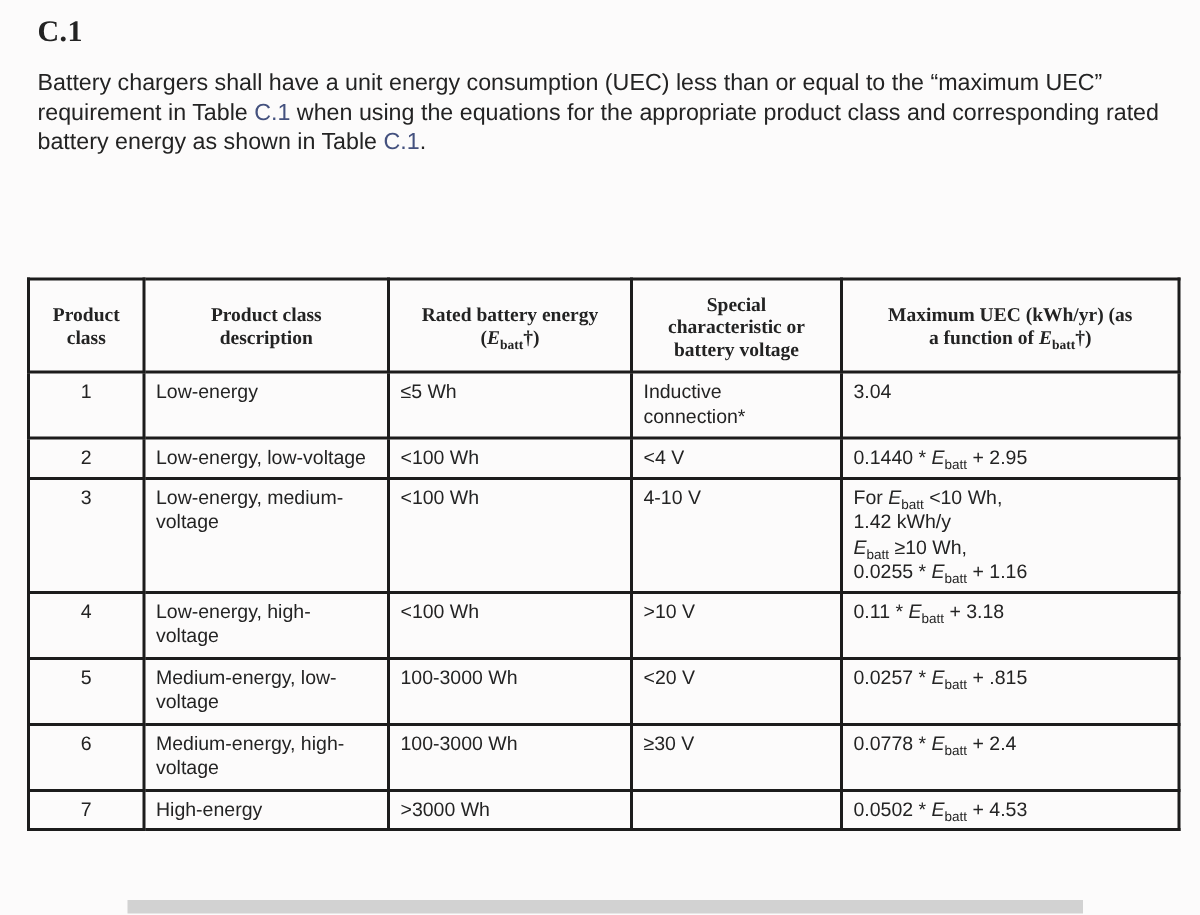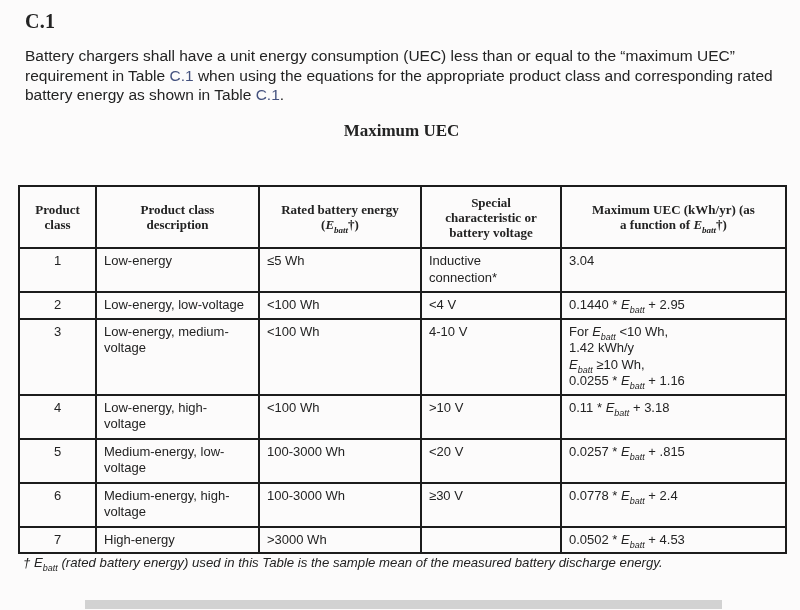--- a/index.html
+++ b/index.html
@@ -46,40 +46,39 @@
   th{
     font-family:"Liberation Serif","DejaVu Serif",serif;
     font-weight:bold;font-size:13px;line-height:15px;
     text-align:center;vertical-align:middle;padding:3px 2px;
   }
   td{
     font-size:13px;line-height:16.5px;
     vertical-align:top;text-align:left;padding:4px 7px;
   }
   td.c-center{text-align:center;padding-left:2px;padding-right:2px;}
-  sub{font-size:9px;line-height:0;font-style:italic;}
+  sub{font-size:9px;line-height:0;}
   .ev{font-style:italic;}
   .footnotes{
     position:absolute;left:23px;top:553px;width:760px;
     font-style:italic;font-size:13.2px;line-height:19.5px;
   }
   .bottom-bar{
     position:absolute;left:85px;top:600px;width:637px;height:9px;
     background:var(--bottom-bar);
   }
 </style>
 </head>
 <body>
 
 <div class="heading">C.1</div>
 
 <p class="intro" id="intro"><span>Battery chargers shall have a unit energy consumption (UEC) less than or equal to the “maximum UEC” requirement in Table </span><span class="link">C.1</span><span> when using the equations for the appropriate product class and corresponding rated battery energy as shown in Table </span><span class="link">C.1</span><span>.</span></p>
 
 <div class="table-title">
-  <div>Maximum UEC</div>
 </div>
 
 <table>
   <colgroup>
     <col class="c1">
       <col class="c2">
       <col class="c3">
       <col class="c4">
       <col class="c5">
   </colgroup>
@@ -139,16 +138,15 @@
         <td class="c-center">7</td>
         <td>High-energy</td>
         <td>&gt;3000 Wh</td>
         <td></td>
         <td>0.0502 * <span class="ev">E</span><sub>batt</sub> + 4.53</td>
       </tr>
     </tbody>
 </table>
 
 <div class="footnotes" id="footnotes">
-    <div>† <span class="ev">E</span><sub>batt</sub> (rated battery energy) used in this Table is the sample mean of the measured battery discharge energy.</div>
   </div>
 
 <div class="bottom-bar"></div>
 
 </body></html>

